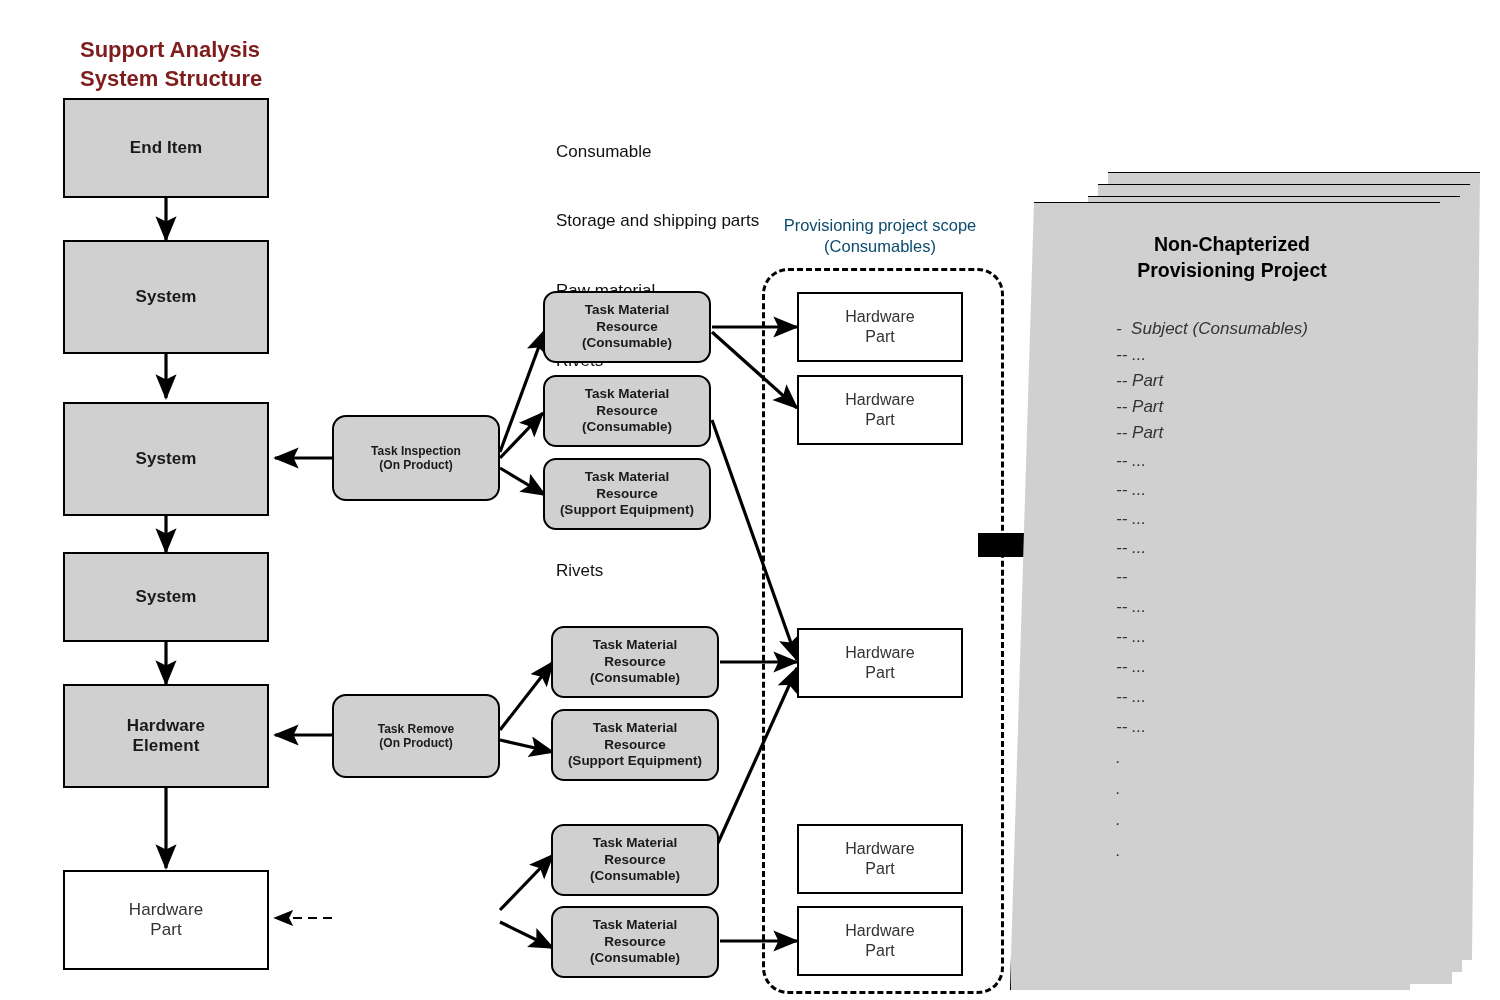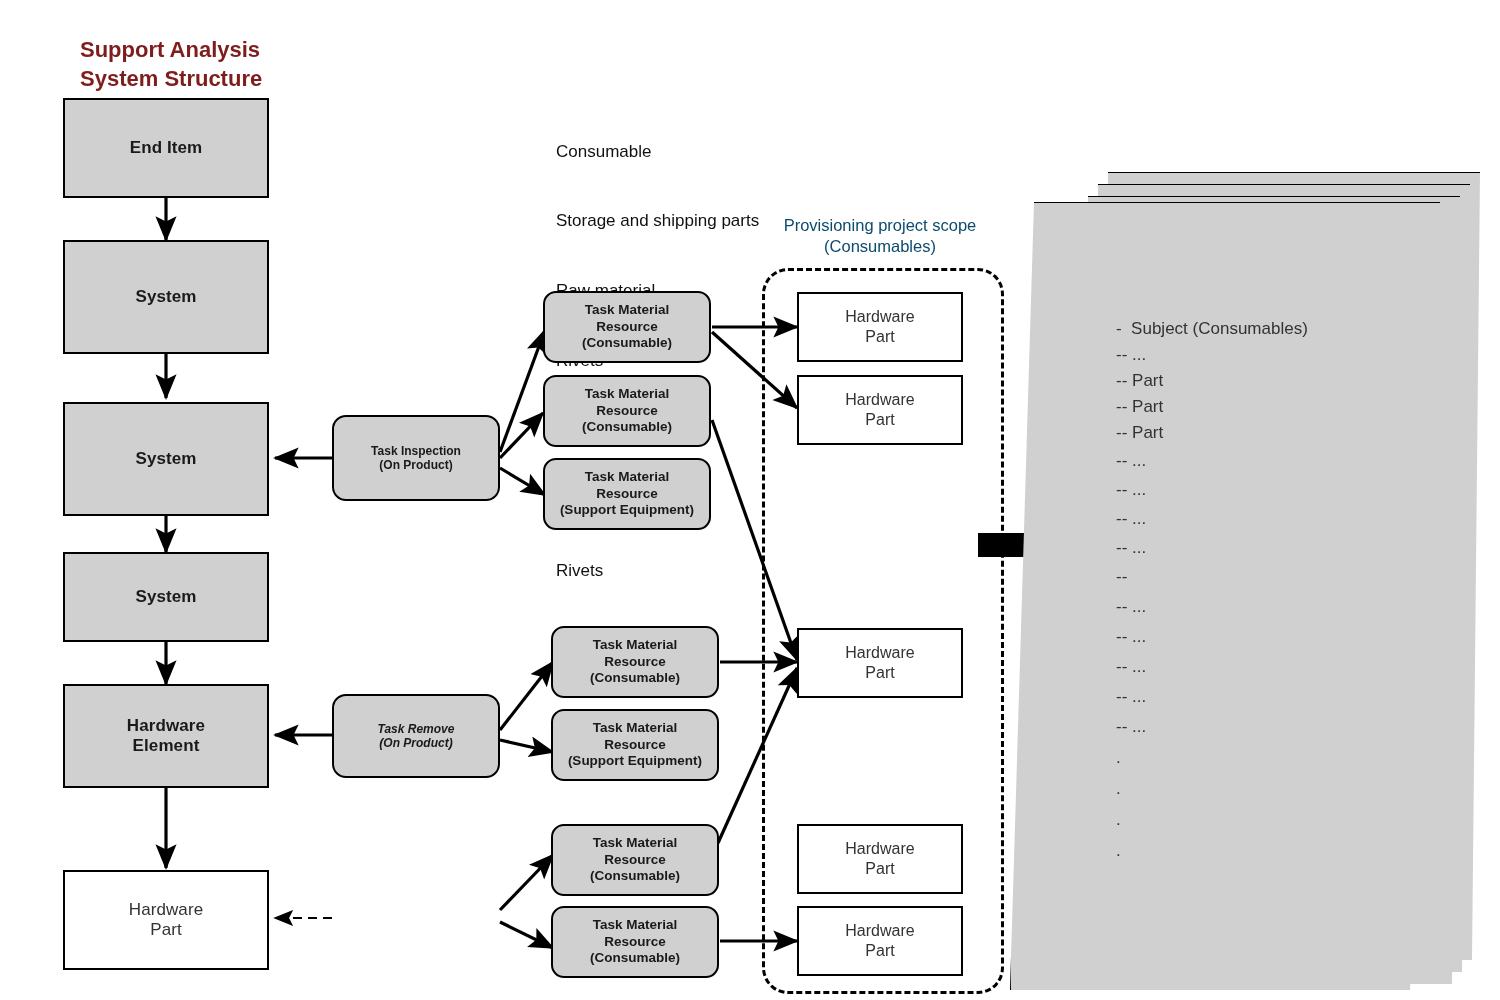--- a/index.html
+++ b/index.html
@@ -58,21 +58,21 @@
   .doc-stack{position:absolute;left:1010px;top:168px;width:480px;height:822px;}
   .doc-page{
     position:absolute;background:#d0d0d0;border:1.8px solid #000;
   }
   .doc-body{position:absolute;left:0;top:0;width:100%;height:100%;}
   .doc-title{
     position:absolute;width:100%;text-align:center;
     font-weight:bold;font-size:19.5px;line-height:1.32;white-space:pre-line;color:#000;
   }
   .doc-lines{position:absolute;}
-  .doc-line{font-size:17px;line-height:1;color:#333;white-space:pre;}
+  .doc-line{font-size:17px;line-height:1;color:#333;white-space:pre;font-style:italic;}
   .doc-line.dot{font-size:17px;color:#333;}
 </style>
 </head>
 <body>
 
 <div id="canvas">
 
   <svg class="svg-layer" viewBox="0 0 1500 1000" xmlns="http://www.w3.org/2000/svg">
     <defs>
       <marker id="ah" markerWidth="9" markerHeight="9" refX="7.4" refY="3.3" orient="auto" markerUnits="strokeWidth">
@@ -156,21 +156,21 @@
     <div>Rivets</div>
     <div>Consumables</div>
     <div>Support equipment</div>
     <div>Rivets</div>
     <div>Test equipment</div>
   </div>
 
   <div class="node task-box" style="left:332px;top:415px;width:168px;height:86px;white-space:pre-line;">Task Inspection
 (On Product)</div>
 
-  <div class="node task-box" style="left:332px;top:694px;width:168px;height:84px;white-space:pre-line;font-style:italic;">Task Remove
+  <div class="node task-box" style="left:332px;top:694px;width:168px;height:84px;white-space:pre-line;">Task Remove
 (On Product)</div>
 
 
   <div class="node tmr-box" style="left:543px;top:291px;width:168px;height:72px;white-space:pre-line;">Task Material
 Resource
 (Consumable)</div>
 
   <div class="node tmr-box" style="left:543px;top:375px;width:168px;height:72px;white-space:pre-line;">Task Material
 Resource
 (Consumable)</div>
@@ -222,20 +222,22 @@
     <div class="doc-page" style="left:82px;top:16px;width:378px;height:788px;
                 clip-path:polygon(6px 0, 378px 0, 370px 788px, 0px 788px);"></div>
     <div class="doc-page" style="left:72px;top:28px;width:378px;height:788px;
                 clip-path:polygon(6px 0, 378px 0, 370px 788px, 0px 788px);"></div>
 
     <div class="doc-page" style="left:0px;top:34px;width:430px;height:788px;
                 clip-path:polygon(24px 0, 430px 0, 400px 788px, 0px 788px);">
     </div>
 
     <div class="doc-body">
+      <div class="doc-title" style="left:42px;top:64px;width:360px;">Non-Chapterized
+Provisioning Project</div>
 
       <div class="doc-lines" style="left:106px;top:152px;width:300px;">
         <div class="doc-line" style="margin-top:0px;">-  Subject (Consumables)</div>
         <div class="doc-line" style="margin-top:9px;">-- ...</div>
         <div class="doc-line" style="margin-top:9px;">-- Part</div>
         <div class="doc-line" style="margin-top:9px;">-- Part</div>
         <div class="doc-line" style="margin-top:9px;">-- Part</div>
         <div class="doc-line" style="margin-top:11px;">-- ...</div>
         <div class="doc-line" style="margin-top:12px;">-- ...</div>
         <div class="doc-line" style="margin-top:12px;">-- ...</div>

